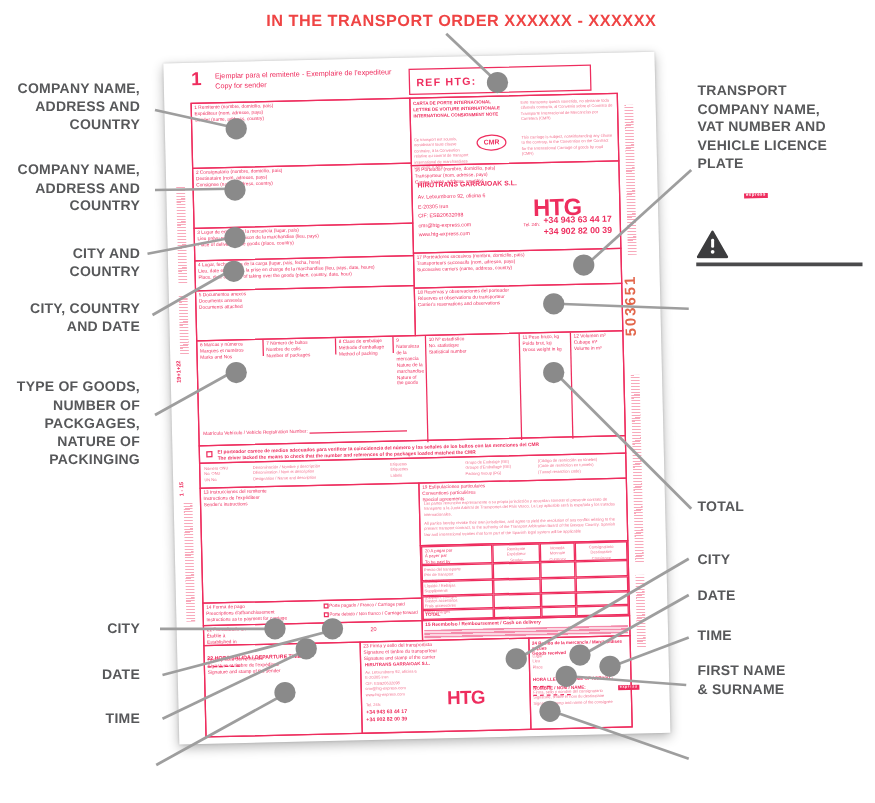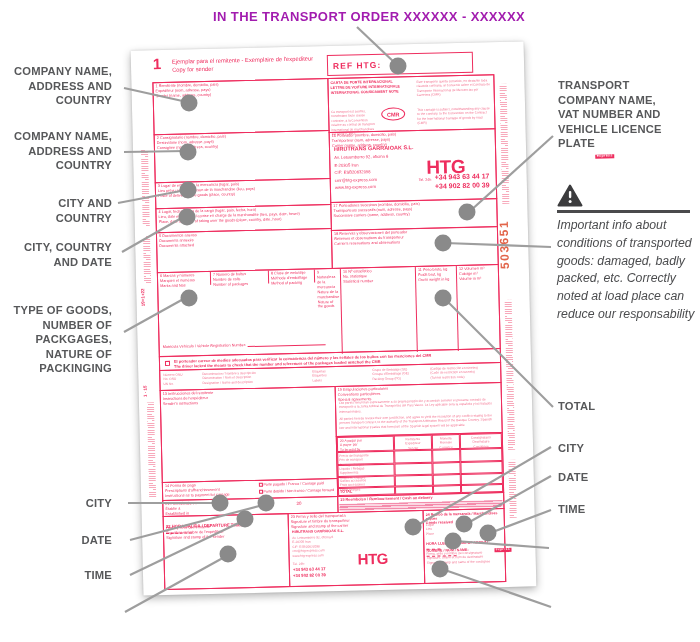--- a/index.html
+++ b/index.html
@@ -1,18 +1,18 @@
 <!DOCTYPE html>
 <html><head>
 <meta charset="utf-8">
 <style>
   html,body{margin:0;padding:0;background:#fff;}
   .canvas{position:relative;width:700px;height:642px;background:#fff;overflow:hidden;
           font-family:"Liberation Sans",sans-serif;}
-  .title{position:absolute;left:213px;top:9px;font-size:13px;font-weight:700;color:#a21caf;
+  .title{position:absolute;left:213px;top:9px;font-size:13px;font-weight:700;color:#ef4444;
          letter-spacing:.4px;}
   .lab{position:absolute;font-size:11.2px;font-weight:700;color:#57585a;letter-spacing:.2px;
        line-height:1.3;white-space:pre-line;}
   .lab.r{text-align:right;right:588px;}
   .lab.l{left:558px;text-align:left;}
   .warnnote{position:absolute;left:557px;top:217px;width:140px;font-style:italic;font-size:12.3px;
             line-height:1.45;color:#4b4c4e;font-weight:400;}
   .warnhr{position:absolute;left:557px;top:210px;width:133px;height:2.5px;background:#4a4a4c;}
   .warnicon{position:absolute;left:557px;top:184px;}
   
@@ -329,39 +329,40 @@
 NUMBER OF
 PACKGAGES,
 NATURE OF
 PACKINGING</div>
   <div class="lab r" style="top:240px;">CITY, COUNTRY
 AND DATE</div>
   <div class="lab r" style="top:496px;">CITY</div>
   <div class="lab r" style="top:533px;">DATE</div>
   <div class="lab r" style="top:568px;">TIME</div>
 
-  <div class="lab l" style="top:78px;">TRANSPORT
+  <div class="lab l" style="top:66px;">TRANSPORT
 COMPANY NAME,
 VAT NUMBER AND
 VEHICLE LICENCE
 PLATE</div>
   <div class="lab l" style="top:399px;">TOTAL</div>
   <div class="lab l" style="top:441px;">CITY</div>
   <div class="lab l" style="top:470px;">DATE</div>
   <div class="lab l" style="top:502px;">TIME</div>
+  <div class="lab l" style="top:530px;">FIRST NAME
+&amp; SURNAME</div>
 
   <div class="warnicon">
     <svg width="26" height="23" viewBox="0 0 26 23">
         <path d="M13 1.5 L24.5 21.5 H1.5 Z" fill="#3c3c3e" stroke="#3c3c3e" stroke-width="2" stroke-linejoin="round"></path>
         <rect x="11.9" y="7" width="2.4" height="7.2" rx="1.1" fill="#fff"></rect>
         <circle cx="13.1" cy="17.4" r="1.5" fill="#fff"></circle>
       </svg>
   </div>
   <div class="warnhr"></div>
-  <div class="warnnote">Important info about conditions of transported goods: damaged, badly packed, etc. Correctly noted at load place can reduce our responsability</div>
 
   <svg class="ov" width="700" height="642" viewBox="0 0 700 642">
     <g stroke="#9e9e9e" stroke-width="2.2">
       <line x1="357" y1="27" x2="396" y2="64"></line>
       <line x1="124" y1="88" x2="187" y2="102"></line>
       <line x1="124" y1="152" x2="186" y2="151"></line>
       <line x1="118" y1="203" x2="186" y2="190"></line>
       <line x1="122" y1="252" x2="185" y2="216"></line>
       <line x1="124" y1="332" x2="187" y2="297"></line>
       <line x1="553" y1="136" x2="469" y2="212"></line>

